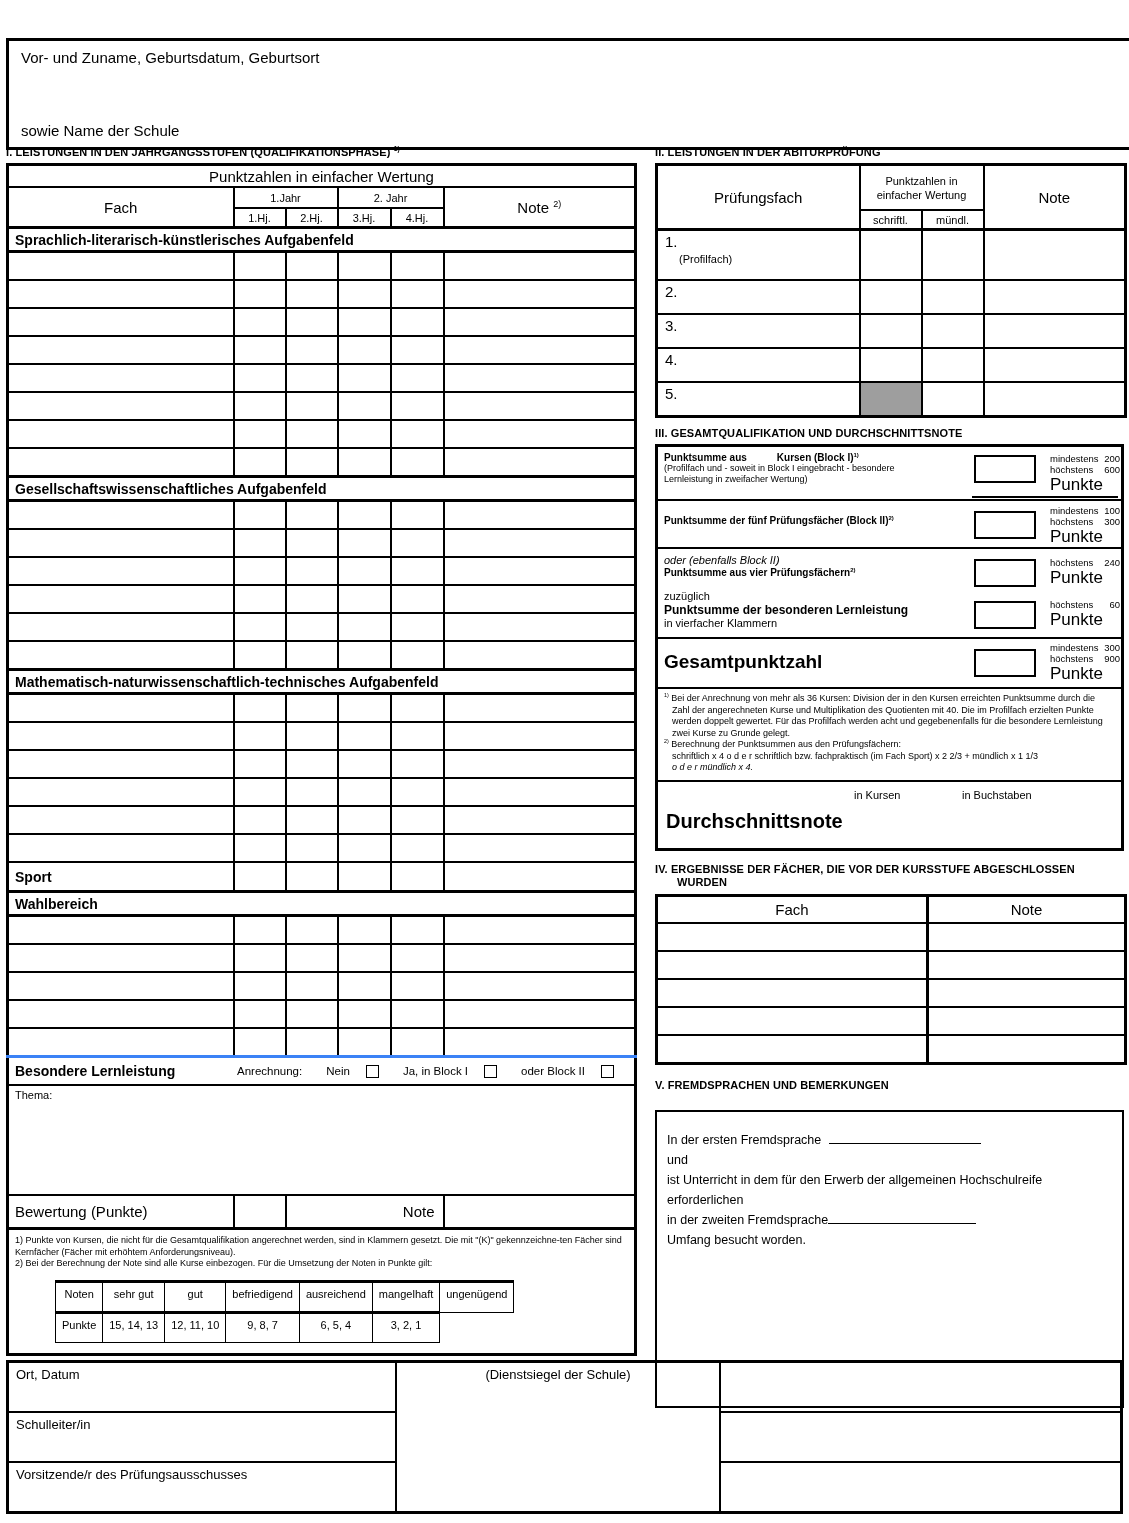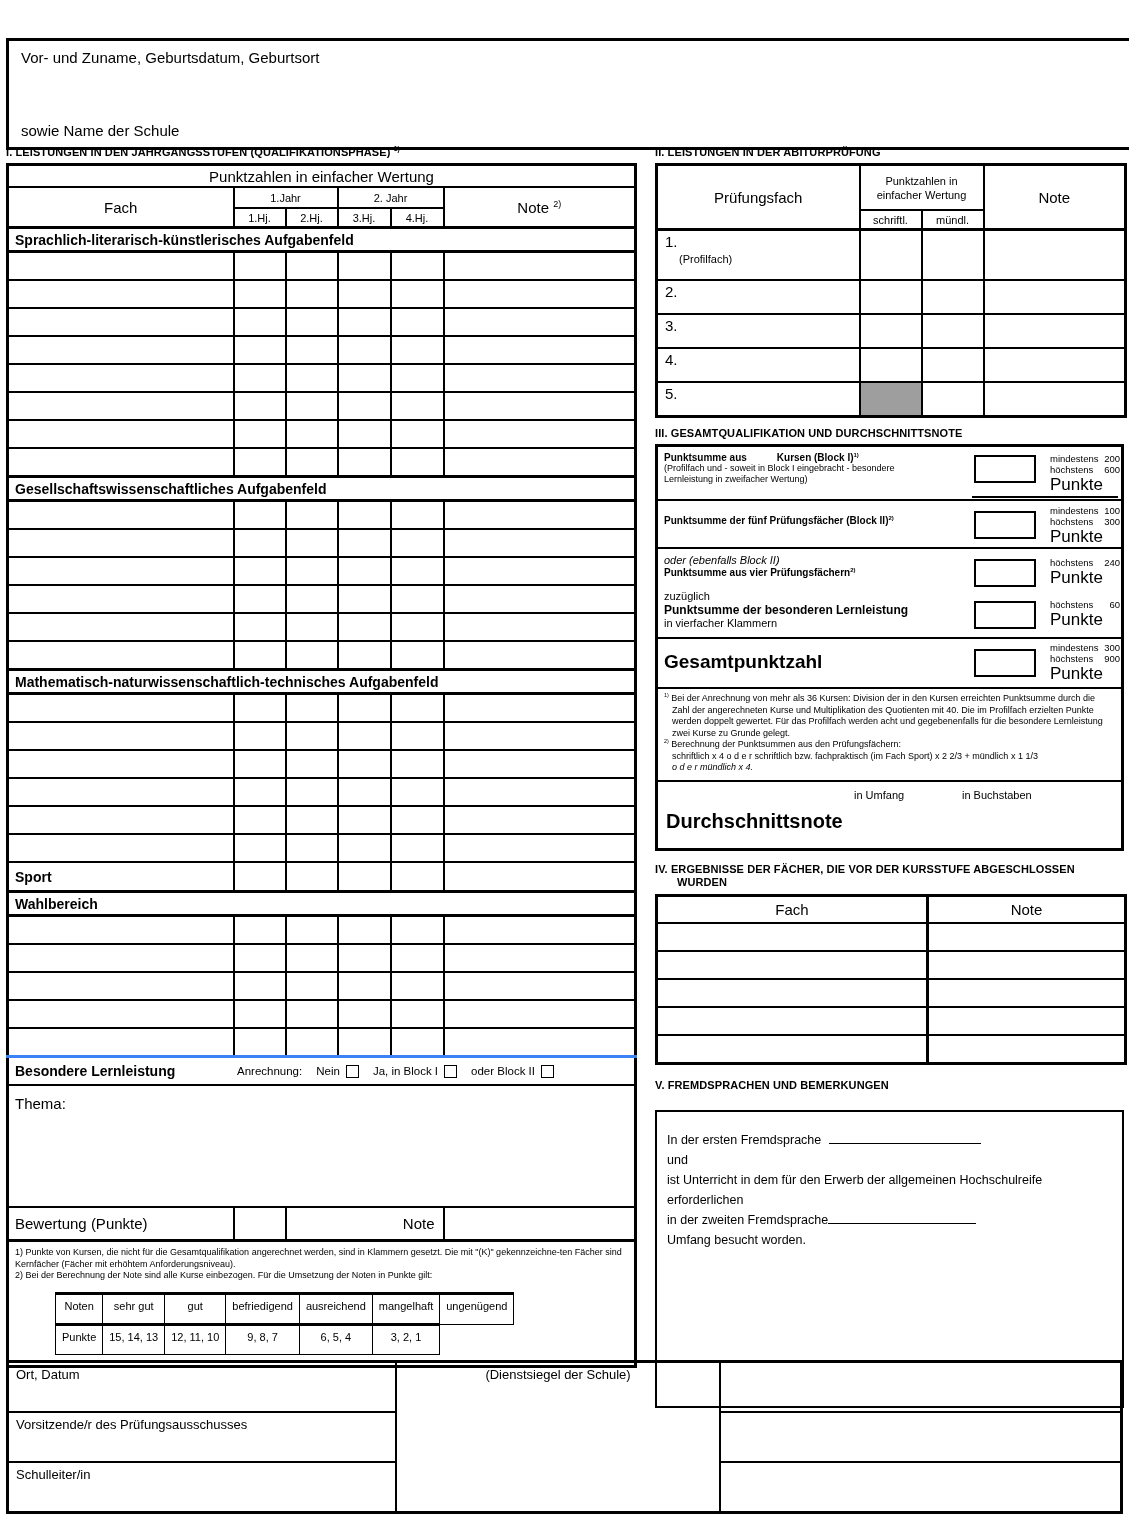--- a/index.html
+++ b/index.html
@@ -23,24 +23,24 @@
   .t1 .notehd{font-size:15px;text-align:center;border-bottom:3px solid #000;}
   .t1 .fachhd{border-bottom:3px solid #000;}
   .t1 .secrow td{height:21px;font-size:14px;font-weight:bold;padding-left:6px;
                  border-top:3px solid #000;border-bottom:3px solid #000;}
   .t1 td.cf,.t1 td.ch,.t1 td.cn{height:26px;}
   .t1 .sportrow td{height:27px;}
   .t1 .sportrow td.cf{font-size:14px;font-weight:bold;padding-left:6px;border-bottom:3px solid #000;}
   .t1 .besrow td{height:26px;border-top:3px solid #3b82f6;padding-left:6px;}
   .besflex{display:flex;align-items:center;}
   .bestitle{font-size:14px;font-weight:bold;width:222px;}
-  .anrech{font-size:11.5px;display:flex;align-items:center;gap:0;}
+  .anrech{font-size:11.5px;display:flex;align-items:center;gap:10px;}
   .anrech .opt{margin-left:14px;}
   .cbx{display:inline-block;width:11px;height:11px;border:1.5px solid #000;vertical-align:-1px;margin-left:6px;background:#fff;}
-  .t1 .themarow td{height:102px;vertical-align:top;font-size:15px;padding:9px 6px;}
+  .t1 .themarow td{height:102px;vertical-align:top;font-size:11px;padding:3px 6px;}
   .t1 .bewrow td{height:31px;font-size:15px;}
   .t1 .bewrow .cf{padding-left:6px;}
   .t1 .bewrow .notelbl{text-align:right;padding-right:8px;}
   .t1 .fnrow td{border-top:3px solid #000;padding:5px 6px 8px 6px;vertical-align:top;}
   .fntext{font-size:9px;line-height:11.5px;}
   table.noten{border-collapse:collapse;margin:10px 0 2px 40px;}
   table.noten td{border:1.5px solid #000;font-size:11px;text-align:center;padding:3px 9px;height:15px;}
 
   
   .right-col{position:absolute;left:655px;top:146px;width:469px;}
@@ -582,21 +582,21 @@
       </div>
 
       <div class="r3row rowE">
         <p class="fn3"><sup>1)</sup> <span>Bei der Anrechnung von mehr als 36 Kursen: Division der in den Kursen erreichten Punktsumme durch die Zahl der angerechneten Kurse und Multiplikation des Quotienten mit 40. Die im Profilfach erzielten Punkte werden doppelt gewertet. Für das Profilfach werden acht und gegebenenfalls für die besondere Lernleistung zwei Kurse zu Grunde gelegt.</span></p>
         <p class="fn3"><sup>2)</sup> <span>Berechnung der Punktsummen aus den Prüfungsfächern:</span><br>
           <span>schriftlich x 4  o d e r  schriftlich bzw. fachpraktisch (im Fach Sport) x 2 2/3 + mündlich x 1 1/3</span><br>
           <span style="font-style:italic">o d e r  mündlich x 4.</span></p>
       </div>
 
       <div class="r3row rowF">
-        <span class="zif">in Umfang</span>
+        <span class="zif">in Kursen</span>
         <span class="buch">in Buchstaben</span>
         <span class="dnote">Durchschnittsnote</span>
       </div>
     </div>
 
     <div class="hsec h4wrap">
       <div>IV. ERGEBNISSE DER FÄCHER, DIE VOR DER KURSSTUFE ABGESCHLOSSEN</div>
       <div class="h4l2">WURDEN</div>
     </div>
     <table class="t4">
@@ -640,22 +640,22 @@
       <div>und</div>
       <div>ist Unterricht in dem für den Erwerb der allgemeinen Hochschulreife erforderlichen</div>
       <div><span>in der zweiten Fremdsprache</span><span class="blank blank2"></span></div>
       <div>Umfang besucht worden.</div>
     </div>
   </div>
 
   <div class="bottom-box">
     <div class="bleft">
       <div class="brow">Ort, Datum</div>
+      <div class="brow">Schulleiter/in</div>
       <div class="brow">Vorsitzende/r des Prüfungsausschusses</div>
-      <div class="brow">Schulleiter/in</div>
     </div>
     <div class="bmid">(Dienstsiegel der Schule)</div>
     <div class="bright">
       <div class="brow"></div>
       <div class="brow"></div>
       <div class="brow"></div>
     </div>
   </div>
 
 </div>

